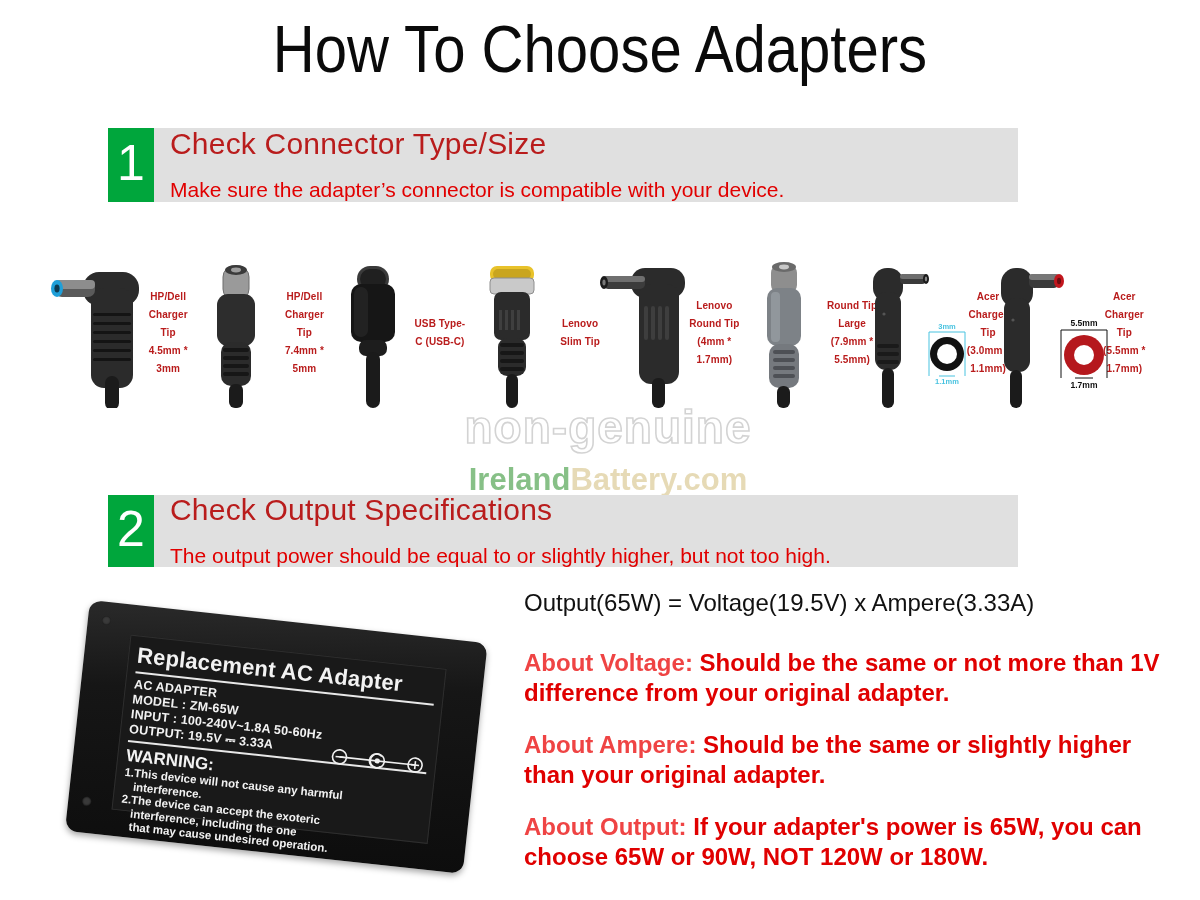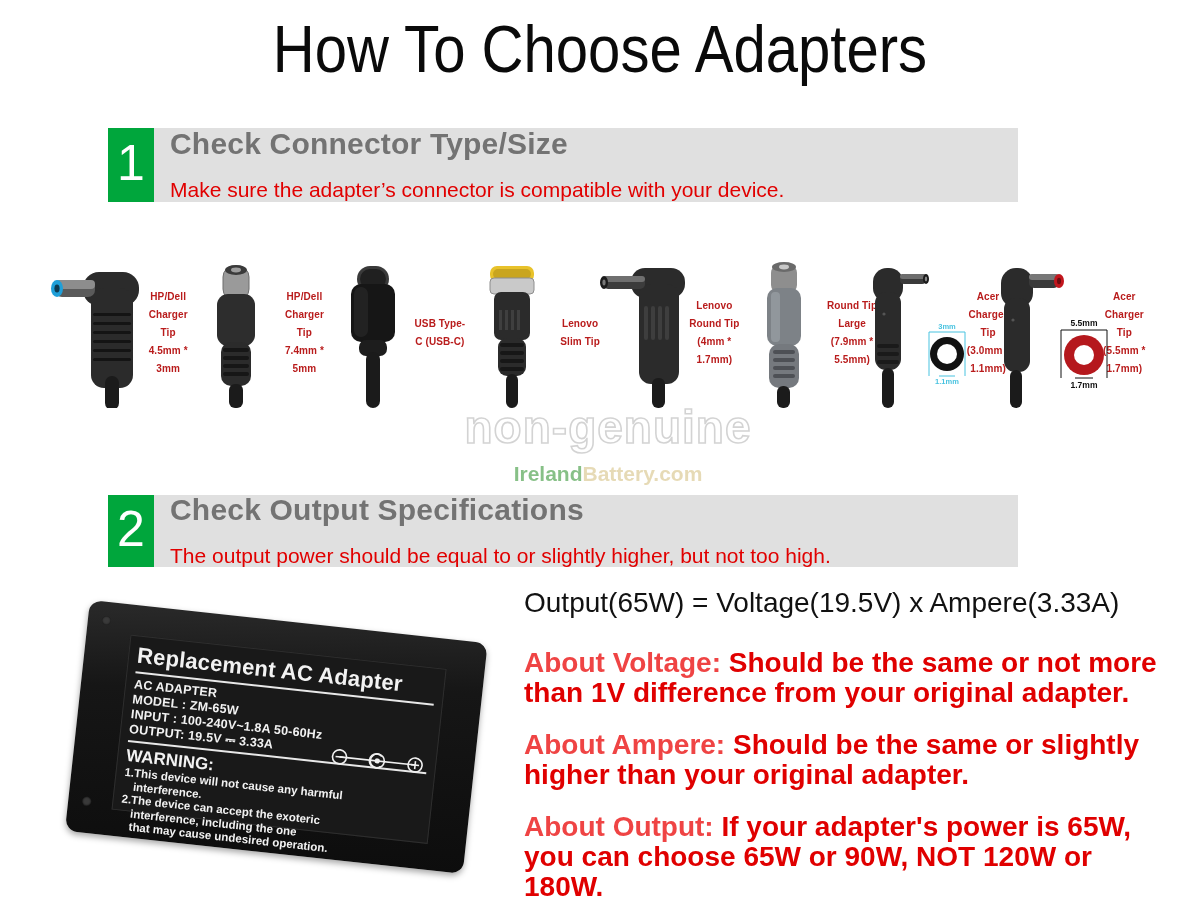--- a/index.html
+++ b/index.html
@@ -22,21 +22,21 @@
     display:flex;align-items:center;justify-content:center;
     font-family:"Liberation Sans Narrow","Liberation Sans",sans-serif;
     font-size:50px;font-weight:400;line-height:1;padding-bottom:4px;
   }
   .step-body{
     flex:1;background:#e0e0e0;padding:6px 0 6px 16px;display:flex;
     flex-direction:column;justify-content:center;
   }
   .step-title{
     font-family:"Liberation Sans Narrow","Liberation Sans",sans-serif;
-    font-size:30px;font-weight:700;color:#737373;line-height:34px;
+    font-size:30px;font-weight:400;color:#b91c1c;line-height:34px;
     letter-spacing:.2px;
   }
   .step-sub{
     font-family:"Liberation Sans Narrow","Liberation Sans",sans-serif;
     font-size:21px;color:#e10000;line-height:26px;margin-top:16px;
   }
 
   #step1{left:108px;top:128px;width:910px;height:74px;}
   #step2{left:108px;top:495px;width:910px;height:72px;}
 
@@ -53,21 +53,21 @@
 
   
   .wm-non{
     position:absolute;left:398px;top:400px;width:420px;text-align:center;
     font-family:"Liberation Sans",sans-serif;font-size:46px;font-weight:700;
     color:transparent;-webkit-text-stroke:1.6px rgba(110,110,110,.30);
     letter-spacing:1px;white-space:nowrap;
   }
   .wm-site{
     position:absolute;left:398px;top:462px;width:420px;text-align:center;
-    font-family:"Liberation Sans",sans-serif;font-size:21px;font-weight:700;
+    font-family:"Liberation Sans",sans-serif;font-size:31px;font-weight:700;
     letter-spacing:0px;white-space:nowrap;opacity:.62;
   }
   .wm-site .a{color:#3f9b3f;}
   .wm-site .b{color:#d8c58a;}
 
   
   .adapter-wrap{position:absolute;left:80px;top:578px;width:430px;height:300px;}
   .adapter-body{
     position:absolute;left:10px;top:22px;width:400px;height:232px;
     background:linear-gradient(175deg,#2a2a2a 0%,#161616 32%,#0d0d0d 100%);
@@ -97,21 +97,21 @@
   .lab-warn{font-family:"Liberation Sans Narrow","Liberation Sans",sans-serif;
     font-size:17px;font-weight:700;line-height:20px;margin-top:1px;}
   .lab-warn-li{font-family:"Liberation Sans Narrow","Liberation Sans",sans-serif;
     font-size:11.5px;font-weight:600;line-height:13.6px;}
   .indent{padding-left:10px;display:block;}
 
   
   .info{position:absolute;left:524px;top:588px;width:640px;}
   .info p{margin:0 0 22px 0;
     font-family:"Liberation Sans Narrow","Liberation Sans",sans-serif;
-    font-size:28px;line-height:30px;color:#111;}
+    font-size:24px;line-height:30px;color:#111;}
   .info p.eq{margin-bottom:30px;}
   .info .red{color:#e00000;font-weight:700;}
   .info .lbl{font-weight:700;color:#ef4444;margin-top:32px;}
 </style>
 </head>
 <body>
 
 <div class="page">
 
   <div class="title">How To Choose Adapters</div>

